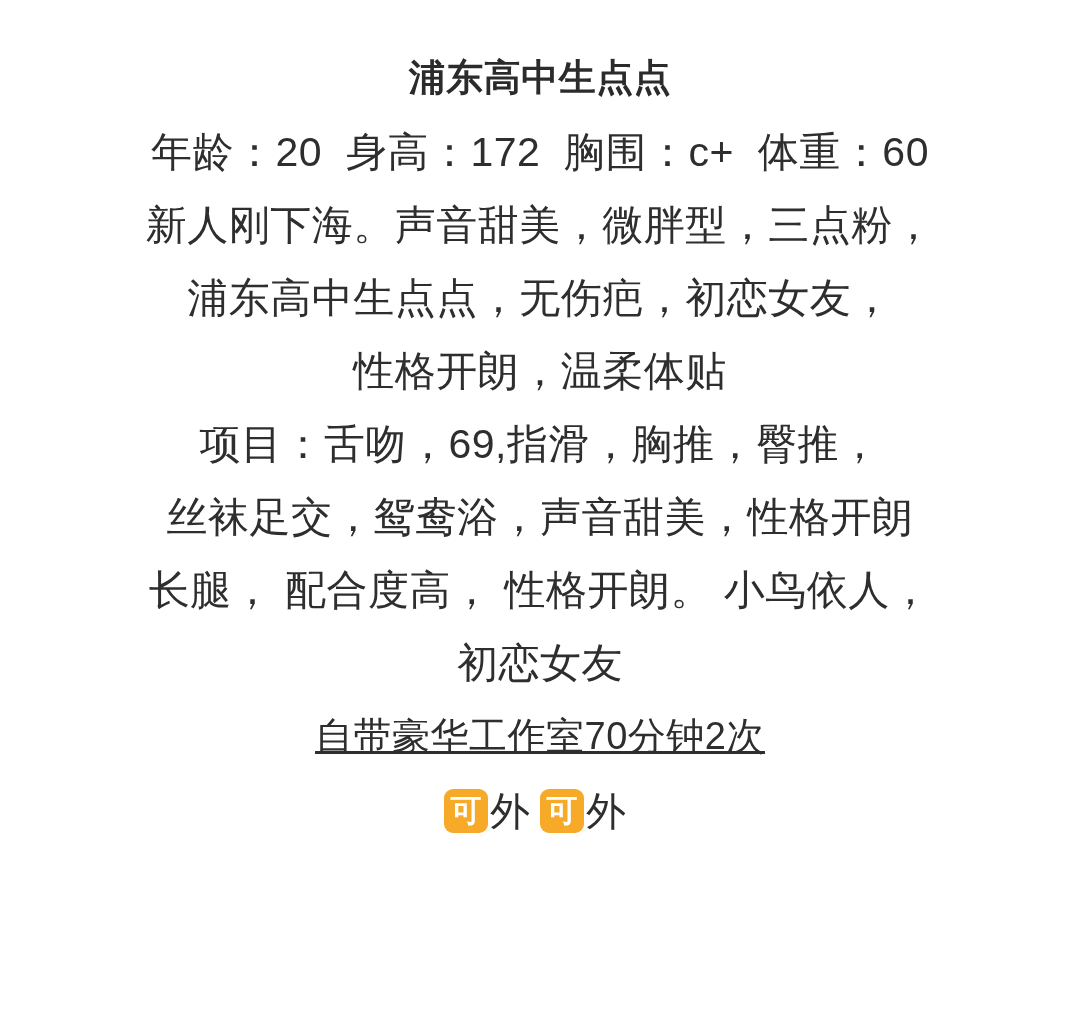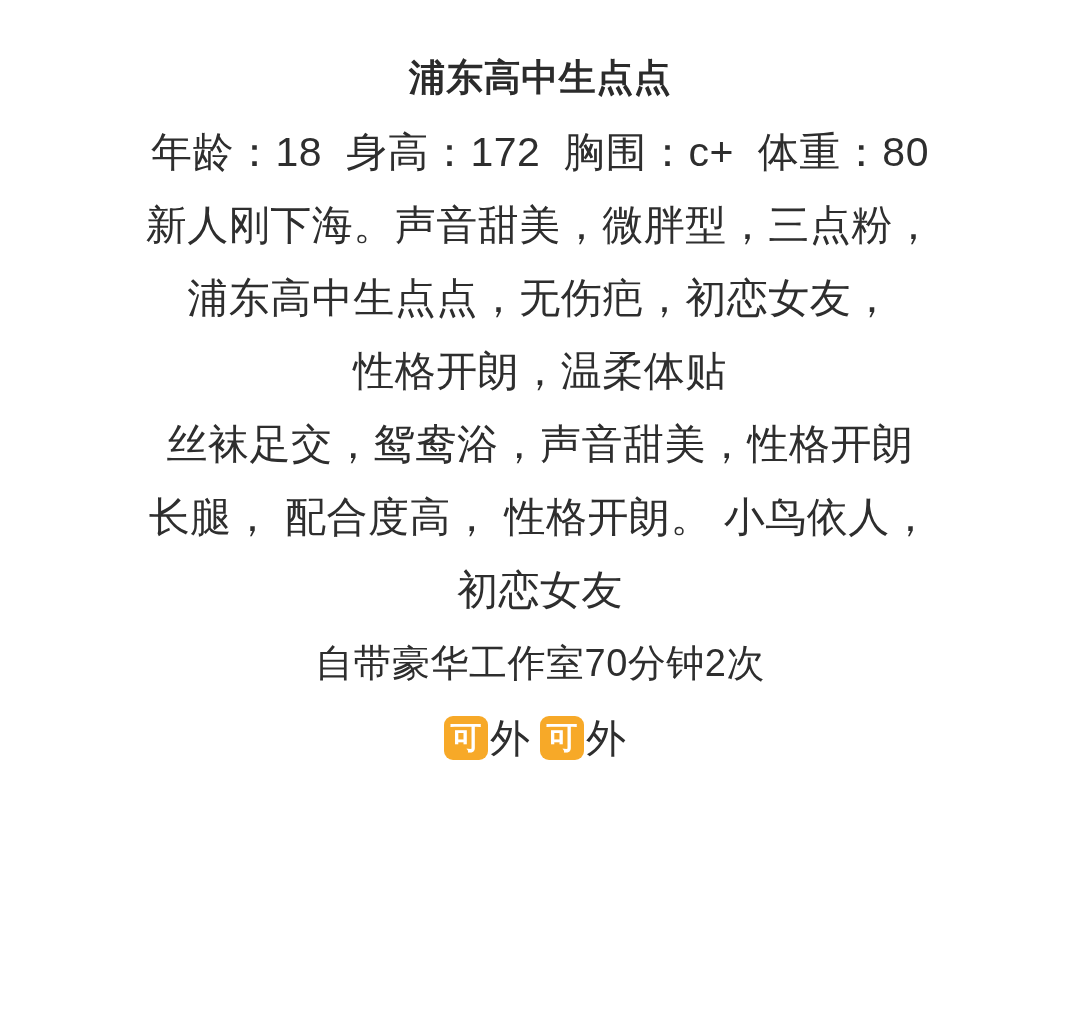--- a/index.html
+++ b/index.html
@@ -35,20 +35,21 @@
   }
   .title {
     font-size: 37px;
     line-height: 64px;
     font-weight: 600;
     margin-bottom: 6px;
     color: #2b2b2b;
   }
   .line.small {
     font-size: 38px;
+    text-decoration: underline;
   }
   .badge-row {
     margin-top: 10px;
     display: flex;
     align-items: center;
     justify-content: center;
     gap: 0px;
     font-size: 40px;
     line-height: 56px;
     font-weight: 500;
@@ -72,25 +73,26 @@
     color: #2e2e2e;
   }
 </style>
 </head>
 <body>
 
 <div class="page">
 
   <div class="line title">浦东高中生点点</div>
 
-  <div class="line">年龄：18  身高：172  胸围：c+  体重：80</div>
+  <div class="line">年龄：20  身高：172  胸围：c+  体重：60</div>
 
   <div class="line">新人刚下海。声音甜美，微胖型，三点粉，</div>
   <div class="line">浦东高中生点点，无伤疤，初恋女友，</div>
   <div class="line">性格开朗，温柔体贴</div>
+  <div class="line">项目：舌吻，69,指滑，胸推，臀推，</div>
   <div class="line">丝袜足交，鸳鸯浴，声音甜美，性格开朗</div>
   <div class="line">长腿， 配合度高， 性格开朗。 小鸟依人，</div>
   <div class="line">初恋女友</div>
   <div class="line small">自带豪华工作室70分钟2次</div>
 
   <div class="badge-row">
     <span class="badge">可</span>
     <span class="badge-text">外</span>
     <span class="badge">可</span>
     <span class="badge-text">外</span>

